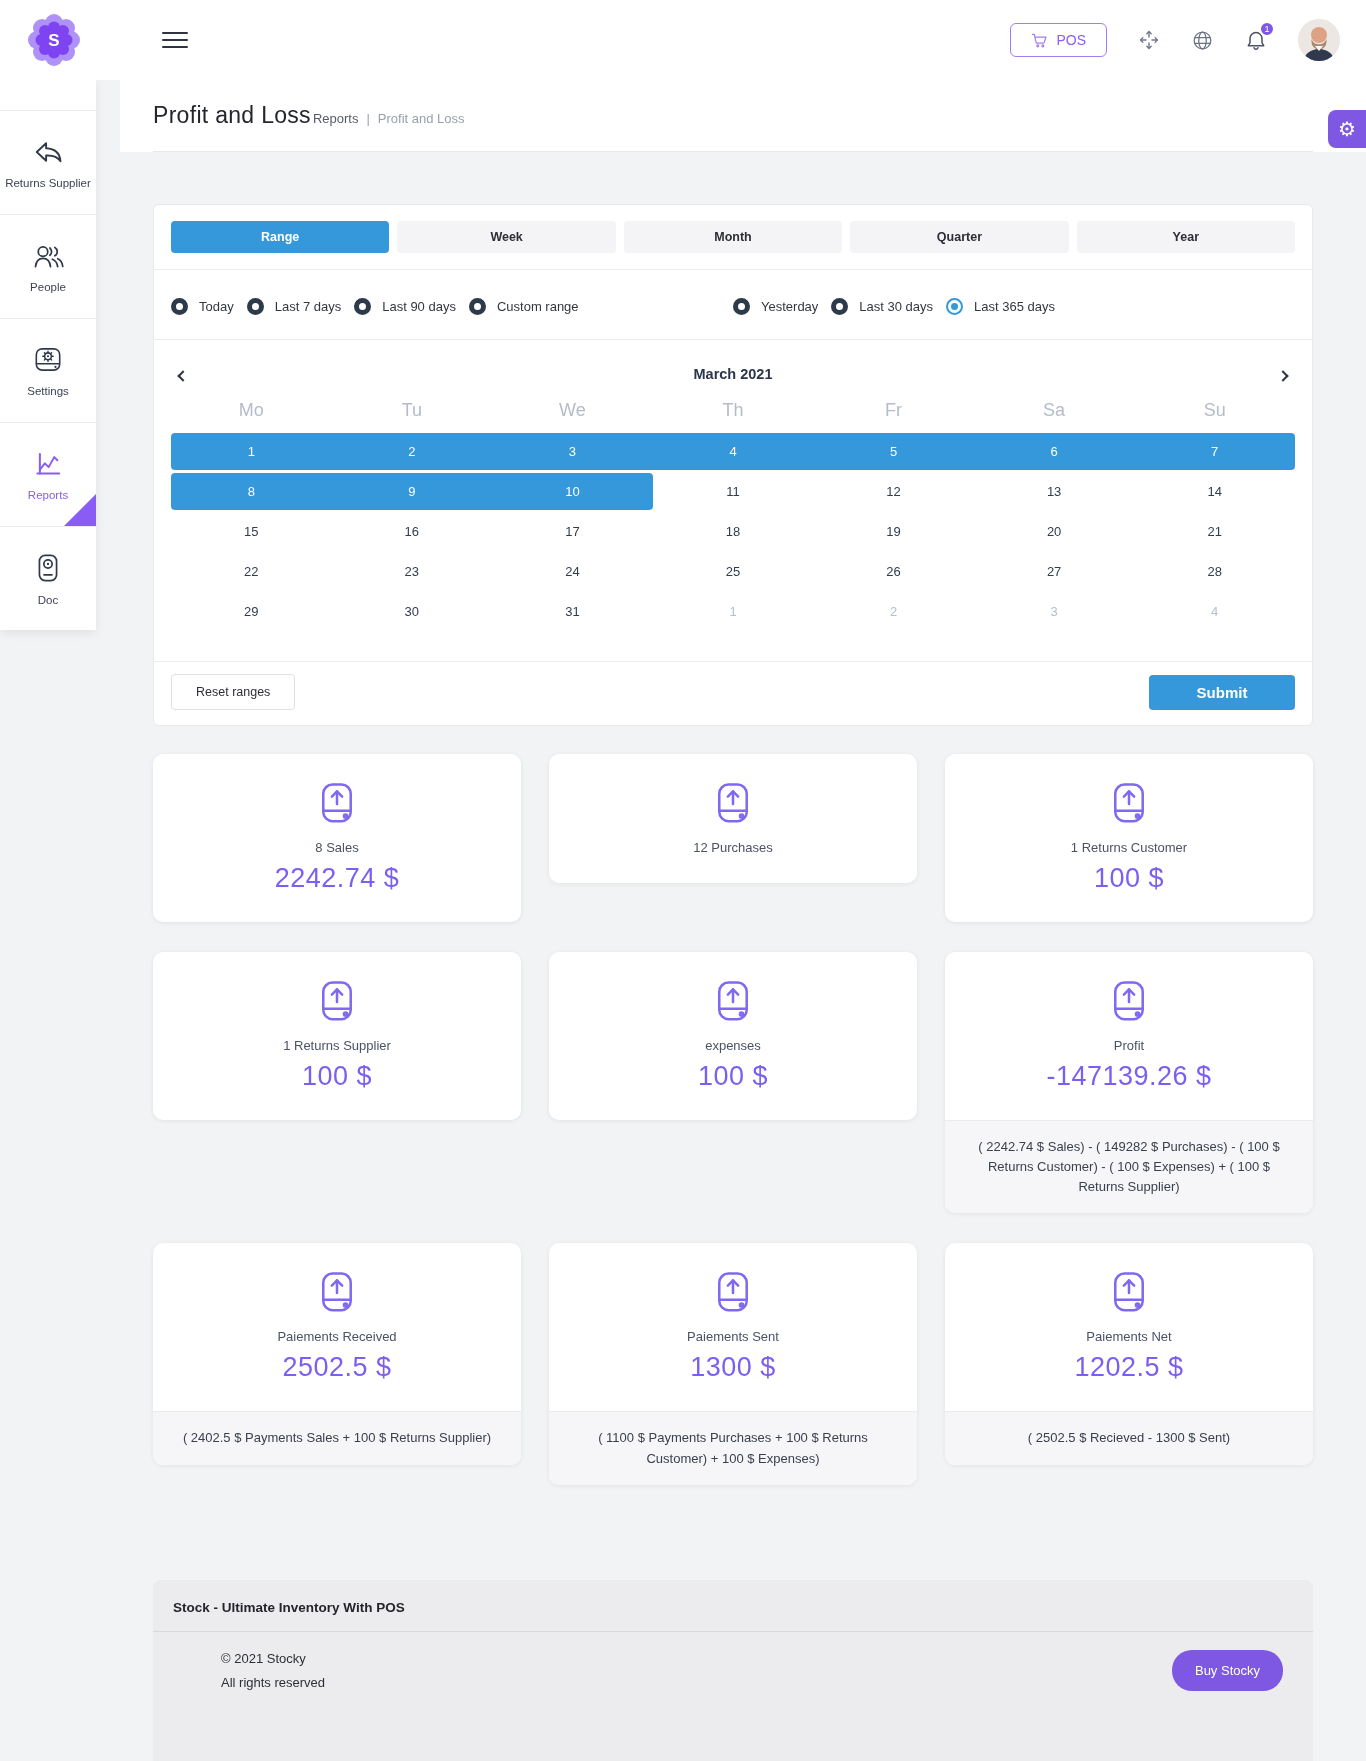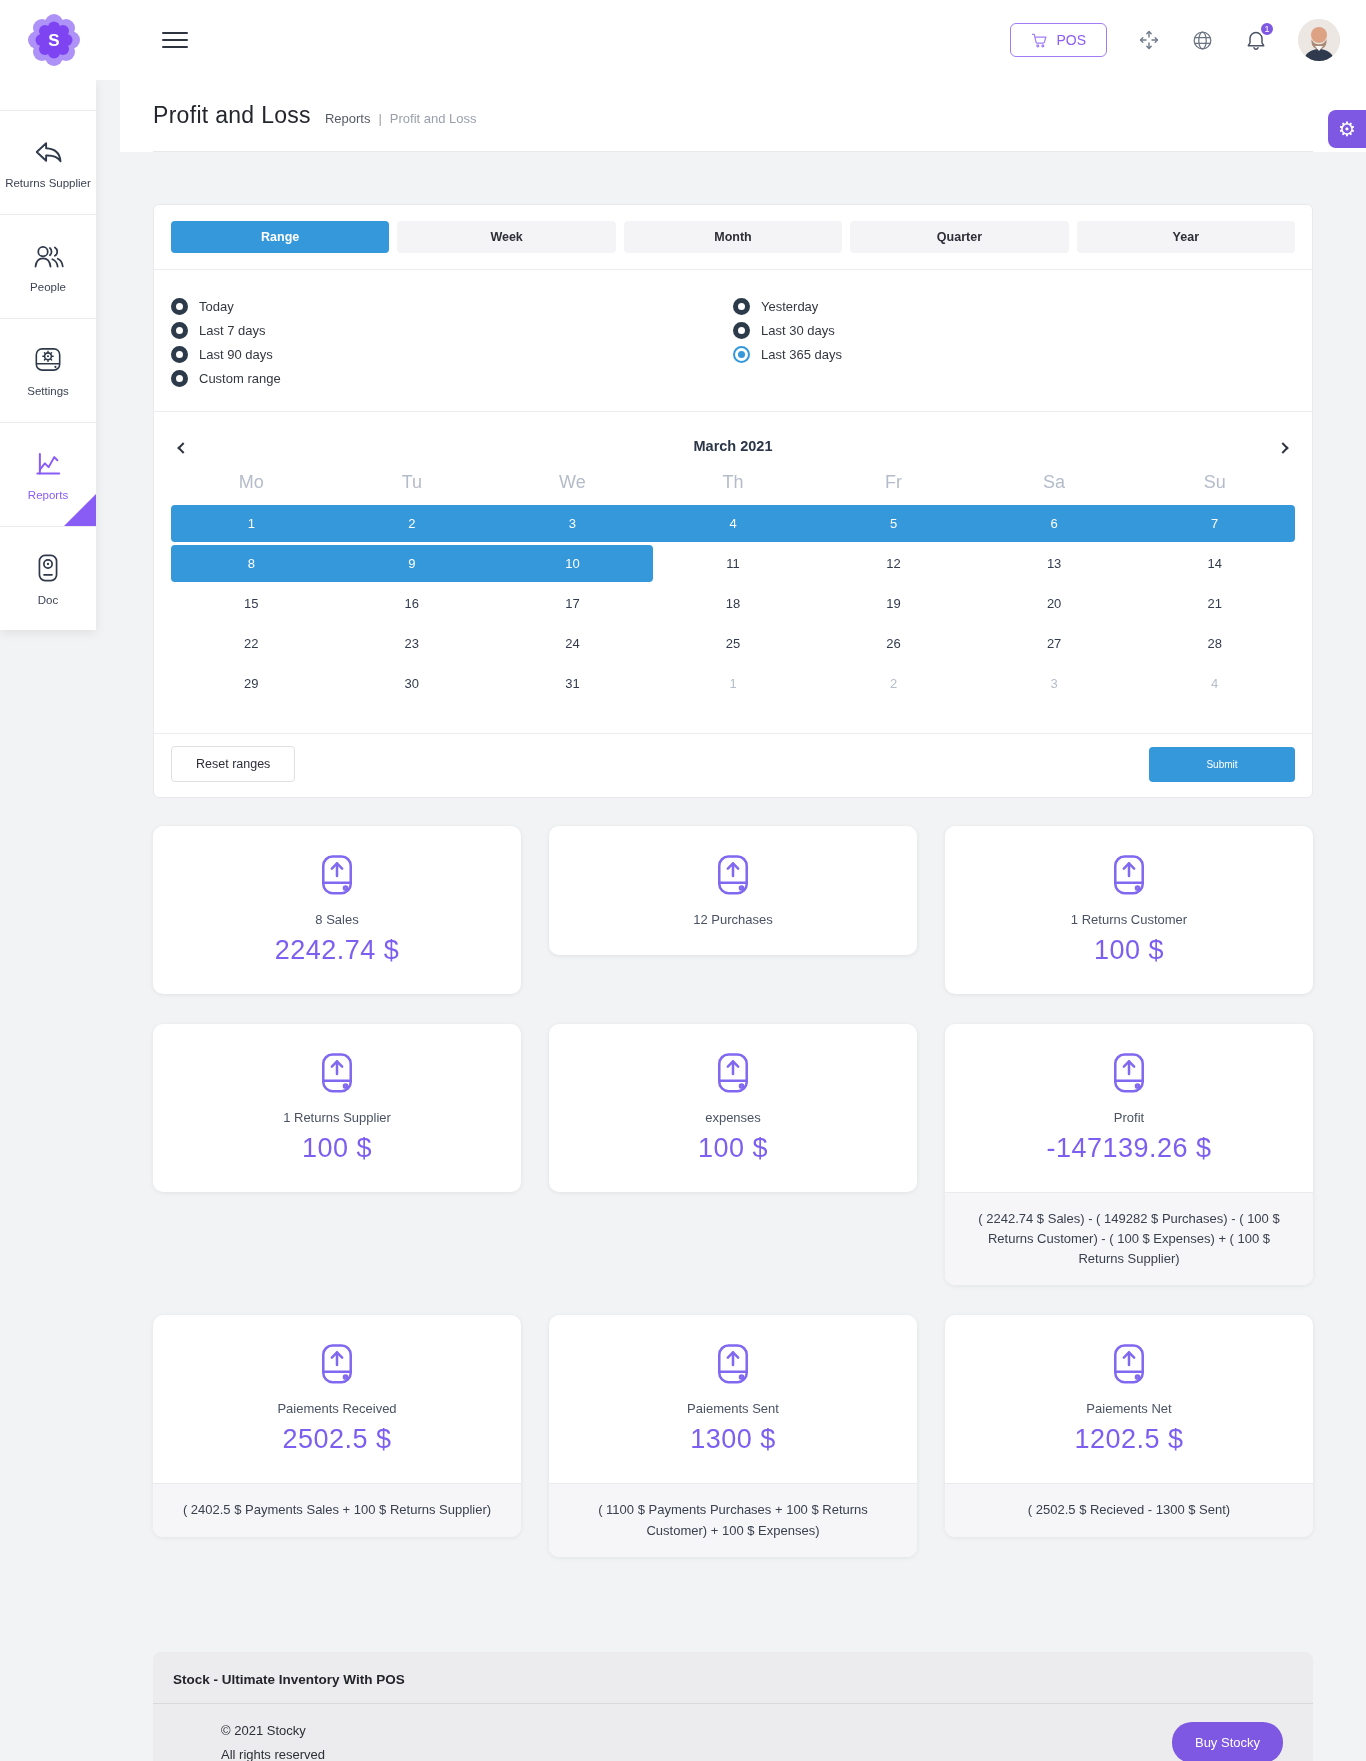--- a/index.html
+++ b/index.html
@@ -24,39 +24,39 @@
              padding-top:30px; z-index:4; }
   .side-item { height:104px; display:flex; flex-direction:column; align-items:center; justify-content:center; gap:10px;
                border-top:1px solid #ebebee; cursor:pointer; position:relative; overflow:hidden; }
   .side-label { font-size:11.5px; color:#3d4354; white-space:nowrap; }
   .side-item.active .side-label { color:#8a5cf6; }
   .tri { position:absolute; right:0; bottom:0; width:0; height:0; border-bottom:32px solid #8a5cf6; border-left:32px solid transparent; }
 
   
   .main { margin-left:120px; }
   .page-head { background:#fff; height:72px; position:relative; }
-  .page-head-inner { margin:0 53px 0 33px; height:100%; border-bottom:1px solid #e8e8ea; display:flex; align-items:center; gap:14px; }
+  .page-head-inner { margin:0 53px 0 33px; height:100%; border-bottom:1px solid #e8e8ea; display:flex; align-items:center; gap:2px; }
   .page-title { font-size:23px; font-weight:500; color:#24262d; letter-spacing:.3px; }
   .crumb { font-size:13px; display:flex; gap:8px; align-items:center; padding-top:6px; }
   .crumb-sec { color:#565b66; }
   .crumb-sep { color:#9aa0ab; }
   .crumb-cur { color:#9aa0ab; }
   .gear-fab { position:absolute; right:0; top:30px; width:38px; height:38px; background:#7e57e2; border-radius:8px 0 0 8px;
               display:flex; align-items:center; justify-content:center; cursor:pointer; z-index:6; }
   .gear-fab span { color:#fff; font-size:20px; line-height:1; }
 
   
   .filter-card { margin:52px 53px 0 33px; background:#fff; border:1px solid #e9e9ec; border-radius:6px; }
   .tabs { display:flex; gap:8px; padding:16px 17px; }
   .tab { flex:1; height:32px; border:none; border-radius:4px; background:#f4f4f6; color:#2e2e38; font-family:inherit;
          font-size:12.5px; font-weight:600; cursor:pointer; }
   .tab.active { background:#3498db; color:#fff; }
 
   .radios { border-top:1px solid #ececef; display:flex; padding:28px 17px 24px; }
-  .rcol { flex:1; display:flex; flex-direction:column; gap:7px; }
+  .rcol { flex:1; display:flex; flex-direction:row; gap:13px; }
   .radio-row { display:flex; align-items:center; gap:11px; cursor:pointer; font-size:13px; color:#33383f; }
   .radio { width:17px; height:17px; border-radius:50%; border:5px solid #2c3a4a; background:#fff; flex:none; }
   .radio.checked { border:2px solid #3498db; position:relative; }
   .radio.checked::after { content:""; position:absolute; left:50%; top:50%; width:7px; height:7px; margin:-3.5px 0 0 -3.5px;
                           border-radius:50%; background:#3498db; }
 
   .cal { border-top:1px solid #ececef; padding:0 17px 28px; }
   .cal-head { position:relative; padding:26px 0 8px; text-align:center; }
   .cal-title { font-size:14.5px; font-weight:700; color:#2b3648; }
   .cal-nav { position:absolute; top:22px; background:none; border:none; cursor:pointer; padding:6px; }
@@ -70,21 +70,21 @@
   .cal-cell { height:37px; line-height:37px; text-align:center; font-size:13px; color:#333c4e; cursor:pointer; }
   .cal-cell.sel { background:#3498db; color:#fff; }
   .cal-cell.rs { border-radius:4px 0 0 4px; }
   .cal-cell.re { border-radius:0 4px 4px 0; }
   .cal-cell.muted { color:#b6bdcb; }
 
   .filter-foot { border-top:1px solid #ececef; display:flex; justify-content:space-between; align-items:center; padding:12px 17px 15px;gap:28px; }
   .btn-reset { background:#fff; border:1px solid #e0e0e3; border-radius:4px; padding:10px 24px; font-family:inherit;
                font-size:12.5px; color:#2e2e38; cursor:pointer; }
   .btn-submit { background:#3498db; border:none; border-radius:4px; width:146px; height:35px; font-family:inherit;
-                font-size:10px; font-weight:400; color:#fff; cursor:pointer; }
+                font-size:15px; font-weight:700; color:#fff; cursor:pointer; }
 
   
   .cards-grid { margin:28px 53px 0 33px; display:grid; grid-template-columns:repeat(3,1fr); column-gap:28px; row-gap:30px;
                 align-items:start; }
   .card { background:#fff; border-radius:10px; box-shadow:0 1px 5px rgba(0,0,0,.07); overflow:hidden; }
   .card-body { padding:26px 20px 28px; text-align:center; }
   .card-icon svg { width:46px; height:48px; display:block; margin:0 auto; }
   .card-label { margin-top:12px; font-size:13px; color:#4a5263; }
   .card-value { margin-top:8px; font-size:27px; color:#7c5ff0; letter-spacing:.5px; }
   .card-foot { background:#f6f6f8; border-top:1px solid #ebebee; padding:16px 26px; font-size:13px; color:#39404e;

